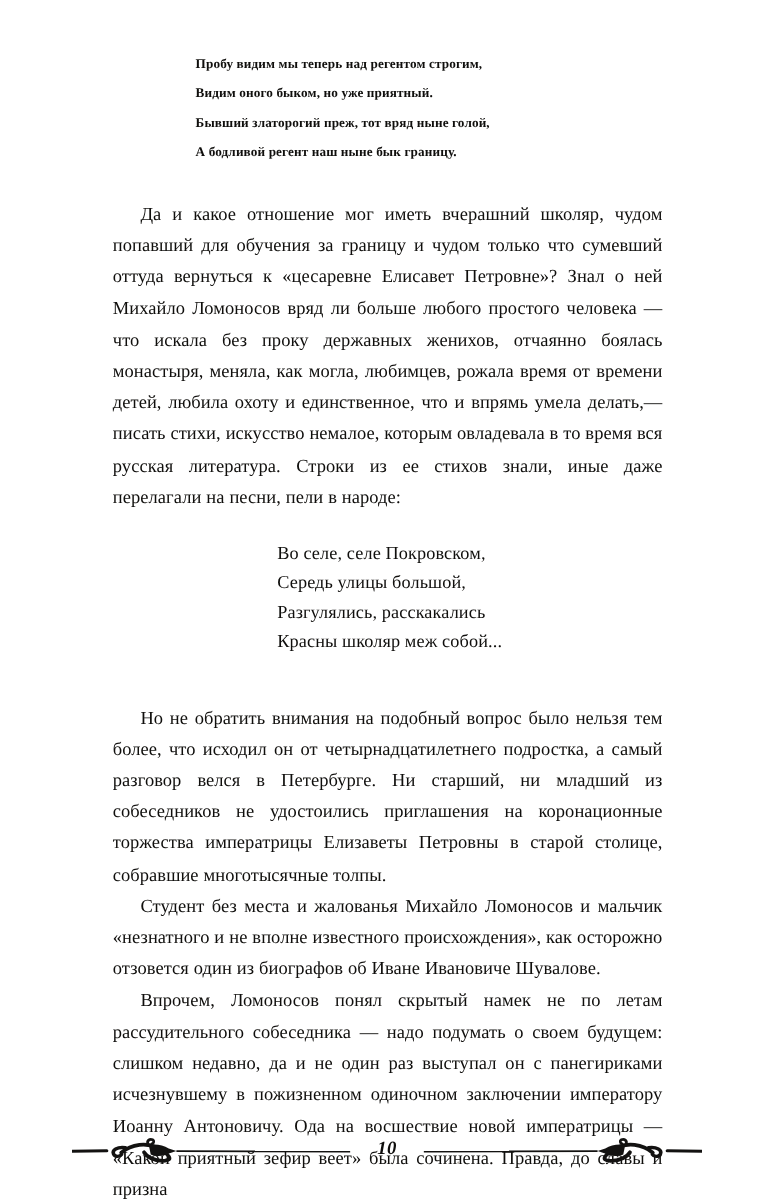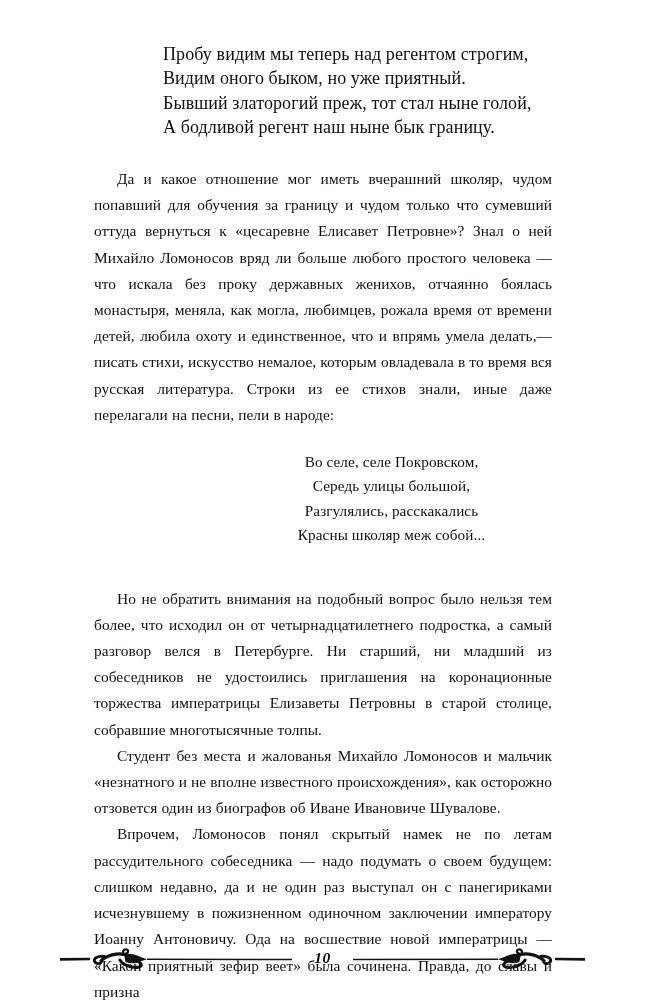--- a/index.html
+++ b/index.html
@@ -16,23 +16,24 @@
     color: #100f0d;
     overflow: hidden;
   }
 
   
   .epigraph {
     position: absolute;
     left: 163px;
     top: 42px;
     width: 400px;
-    font-size: 18px;
+    font-size: 11px;
     line-height: 24.3px;
     letter-spacing: 0.1px;
+    font-weight: bold;
   }
   .epigraph .vline { white-space: nowrap; }
 
   
   .body-block {
     position: absolute;
     left: 94px;
     top: 166px;
     width: 458px;
   }
@@ -51,21 +52,20 @@
   p.para.nogap { margin-top: 0; }
   p.para.gap   { margin-top: 38px; }
 
   
   .verse-quote {
     margin: 22px 0 0 0;
     padding-left: 137px;
     font-size: 15.2px;
     line-height: 24.4px;
     letter-spacing: 0.1px;
-    text-align: center;
   }
   .verse-quote .vline { white-space: nowrap; }
 
   
   .footer {
     position: absolute;
     left: 0;
     top: 938px;
     width: 645px;
     height: 46px;
@@ -106,21 +106,21 @@
   }
 </style>
 </head>
 <body>
 
 <div class="page">
 
   <div class="epigraph">
     <div class="vline">Пробу видим мы теперь над регентом строгим,</div>
     <div class="vline">Видим оного быком, но уже приятный.</div>
-    <div class="vline">Бывший златорогий преж, тот стал ныне голой,</div>
+    <div class="vline">Бывший златорогий преж, тот вряд ныне голой,</div>
     <div class="vline">А бодливой регент наш ныне бык границу.</div>
   </div>
 
   <div class="body-block">
 
     <p class="para nogap">Да и какое отношение мог иметь вчерашний школяр, чудом по­павший для обучения за границу и чудом только что сумевший от­туда вернуться к «цесаревне Елисавет Петровне»? Знал о ней Ми­хайло Ломоносов вряд ли больше любого простого человека — что искала без проку державных женихов, отчаянно боялась монасты­ря, меняла, как могла, любимцев, рожала время от времени детей, любила охоту и единственное, что и впрямь умела делать,— писать стихи, искусство немалое, которым овладевала в то время вся рус­ская литература. Строки из ее стихов знали, иные даже перелагали на песни, пели в народе:</p>
 
     <div class="verse-quote">
       <div class="vline">Во селе, селе Покровском,</div>
       <div class="vline">Середь улицы большой,</div>

